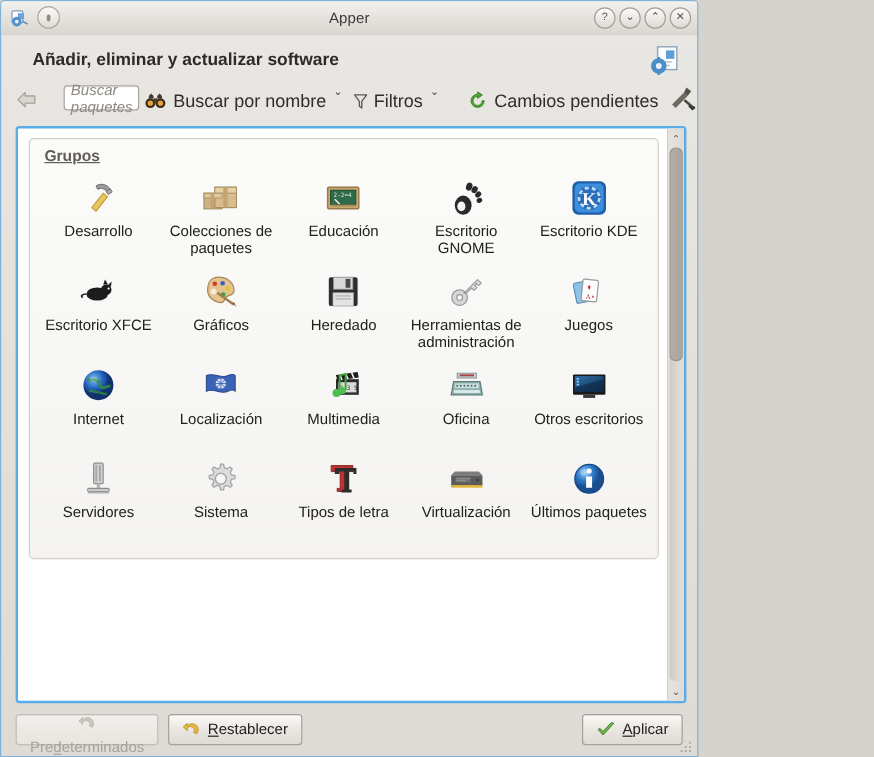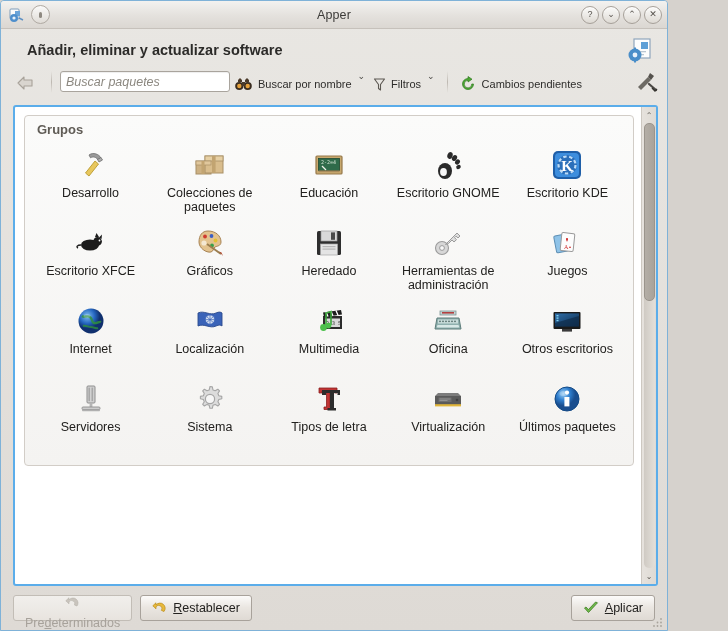--- a/index.html
+++ b/index.html
@@ -9,21 +9,21 @@
     font-family: "Liberation Sans", sans-serif;
   }
   body {
     background: #d6d2cd;
   }
 
   
   .window {
     position: absolute;
     left: 0; top: 0;
-    width: 668px; height: 631px;
+    width: 582px; height: 631px;
     box-sizing: border-box;
     background: linear-gradient(to bottom, #e9e7e3 0%, #dedad5 100%);
     border: 1px solid #7fb2d8;
     border-radius: 4px 4px 0 0;
     display: flex;
     flex-direction: column;
   }
 
   
   .titlebar {
@@ -129,21 +129,21 @@
   .search-box .ph {
     font-style: italic;
     font-size: 12.5px;
     color: #8c8880;
   }
   .tb-item {
     display: flex; align-items: center;
     gap: 5px;
     height: 26px;
     padding: 0 4px;
-    font-size: 11px;
+    font-size: 15px;
     color: #2e2d2b;
     white-space: nowrap;
   }
   .tb-arrow {
     font-size: 9px; color: #4a4845;
     padding: 0 4px 0 2px;
   }
   .tb-spacer { flex: 1 1 auto; }
   .tb-right-icon { width: 24px; height: 22px; margin-left: 4px; }
 
@@ -175,20 +175,21 @@
     border-radius: 4px;
     background: linear-gradient(to bottom, #fbfbfa 0%, #f4f3f1 100%);
     padding: 4px 6px 10px 6px;
     position: relative;
   }
   .groupbox-title {
     font-size: 13px;
     font-weight: bold;
     color: #605c56;
     padding: 2px 0 6px 6px;
+    text-decoration: underline;
   }
   .grid {
     display: grid;
     grid-template-columns: repeat(5, 1fr);
     row-gap: 0px;
   }
   .cell {
     display: flex;
     flex-direction: column;
     align-items: center;

